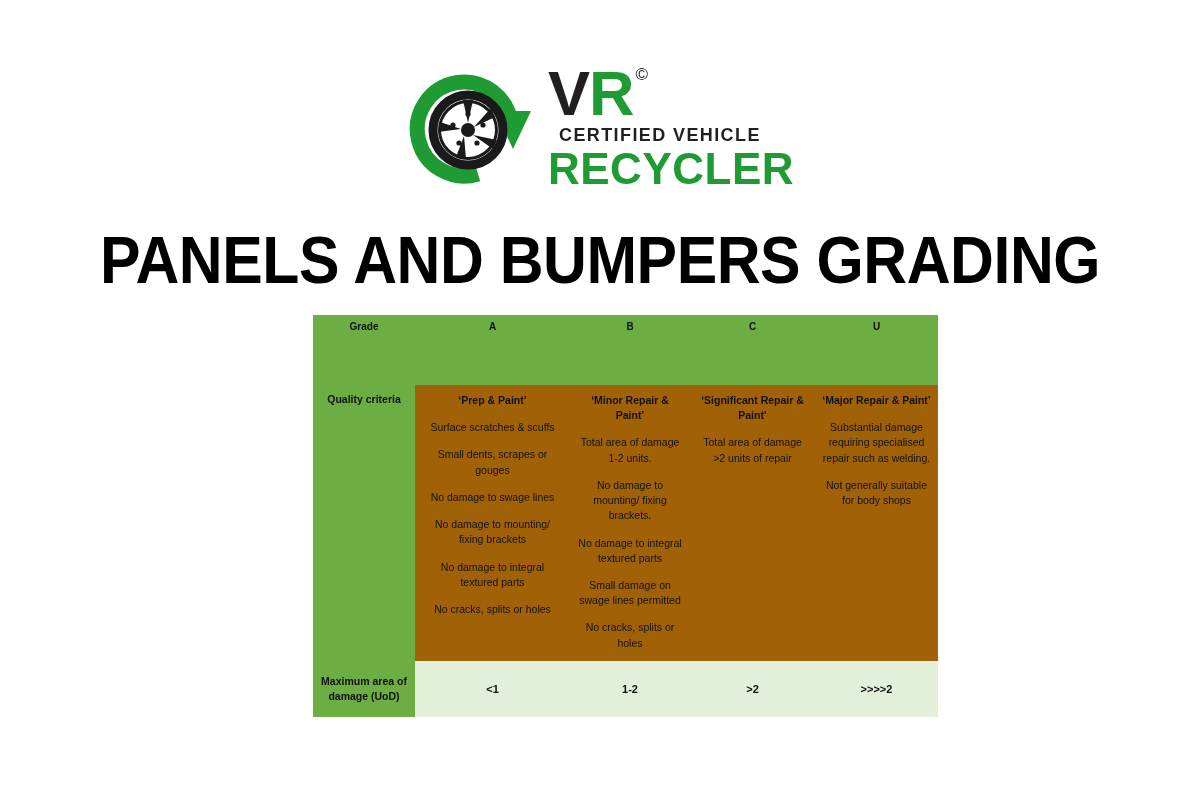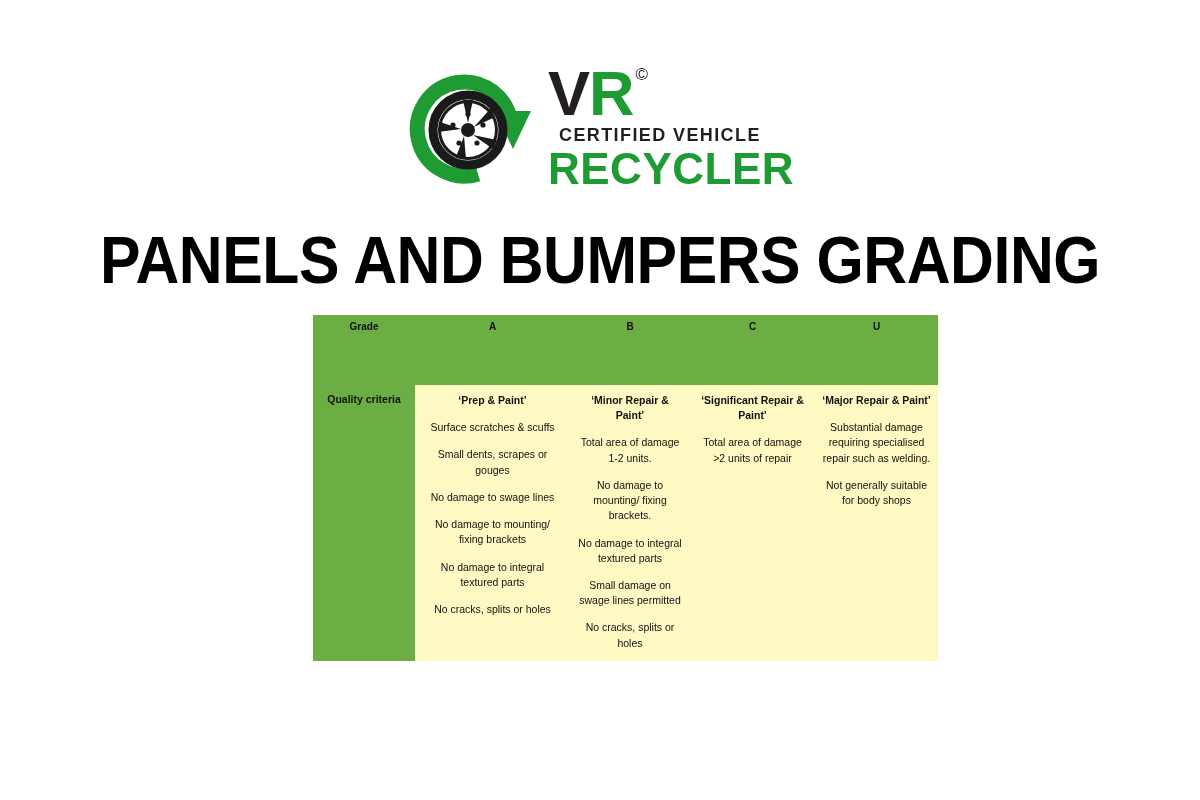--- a/index.html
+++ b/index.html
@@ -143,21 +143,21 @@
     color: #111111;
     font-weight: bold;
     font-size: 10.5px;
     text-align: center;
     padding-top: 8px !important;
     border-right: 2px solid #ffffff;
     border-top: 2px solid #ffffff;
     margin-top: 22px;
   }
   .crit-cell {
-    background: #fef9c3;
+    background: #a16207;
     color: #111111;
     font-size: 10.5px;
     text-align: center;
     padding: 8px 7px 10px 7px !important;
     border-right: 2px solid #ffffff;
     border-top: 2px solid #ffffff;
     line-height: 1.45;
   }
   .crit-cell:last-child { border-right: 0; }
   .crit-cell p {
@@ -288,14 +288,21 @@
         <p>Total area of damage &gt;2 units of repair</p>
       </td>
 
       <td class="crit-cell">
         <p class="heading">‘Major Repair &amp; Paint’</p>
         <p>Substantial damage requiring specialised repair such as welding.</p>
         <p>Not generally suitable for body shops</p>
       </td>
     </tr>
 
+    <tr>
+      <td class="max-label">Maximum area of damage (UoD)</td>
+      <td class="max-cell">&lt;1</td>
+      <td class="max-cell">1-2</td>
+      <td class="max-cell">&gt;2</td>
+      <td class="max-cell">&gt;&gt;&gt;&gt;2</td>
+    </tr>
   </tbody>
 </table>
 
 </body></html>

